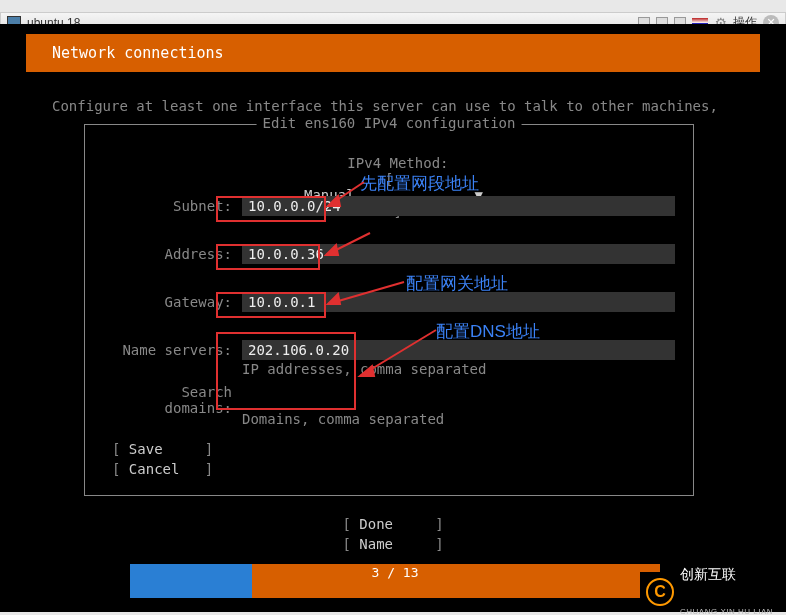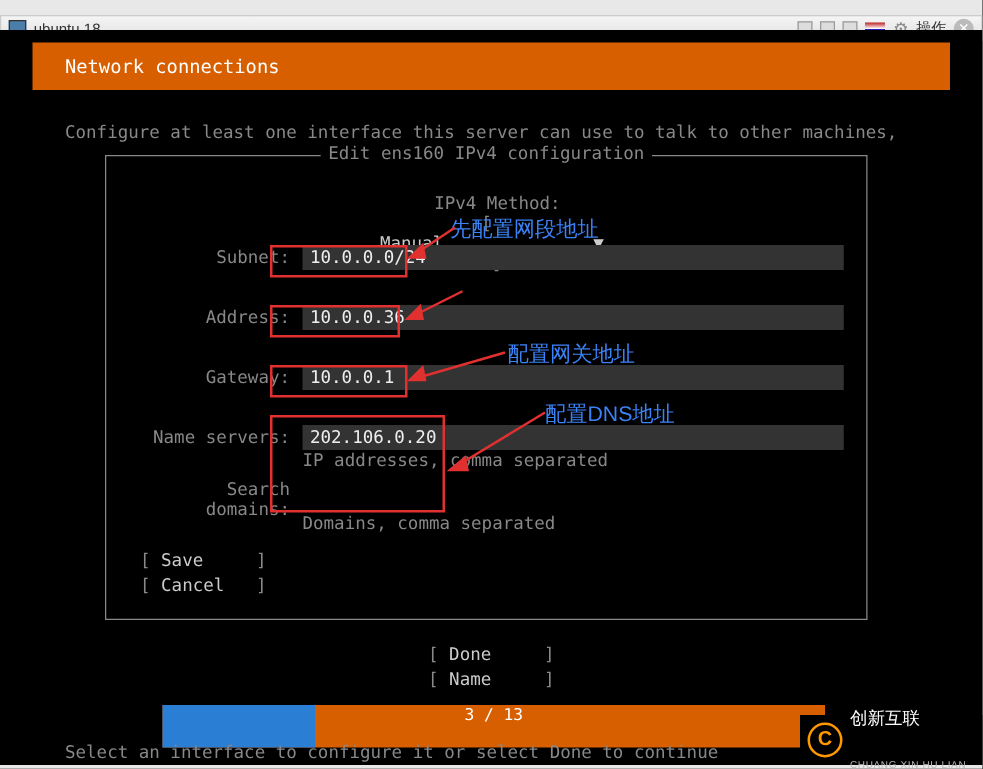--- a/index.html
+++ b/index.html
@@ -273,21 +273,20 @@
   <div class="bottom-btns">
     <div class="btn-line">[ <span class="btn-text">Done</span> &nbsp;&nbsp;&nbsp;&nbsp;]</div>
     <div class="btn-line">[ <span class="btn-text">Name</span> &nbsp;&nbsp;&nbsp;&nbsp;]</div>
   </div>
 
   <div class="progress-wrap">
     <div class="progress-fill" style="width:23%"></div>
     <div class="progress-label">3 / 13</div>
   </div>
 
-  <div class="bottom-instruct">Select an interface to configure it or select Done to continue</div>
 
   <div class="redbox" style="top:172px; left:216px; width:110px; height:26px;"></div>
   <div class="redbox" style="top:220px; left:216px; width:104px; height:26px;"></div>
   <div class="redbox" style="top:268px; left:216px; width:110px; height:26px;"></div>
   <div class="redbox" style="top:308px; left:216px; width:140px; height:78px;"></div>
 
   <div class="annot" style="top:148px; left:360px;">先配置网段地址</div>
   <div class="annot" style="top:248px; left:406px;">配置网关地址</div>
   <div class="annot" style="top:296px; left:436px;">配置DNS地址</div>
 

